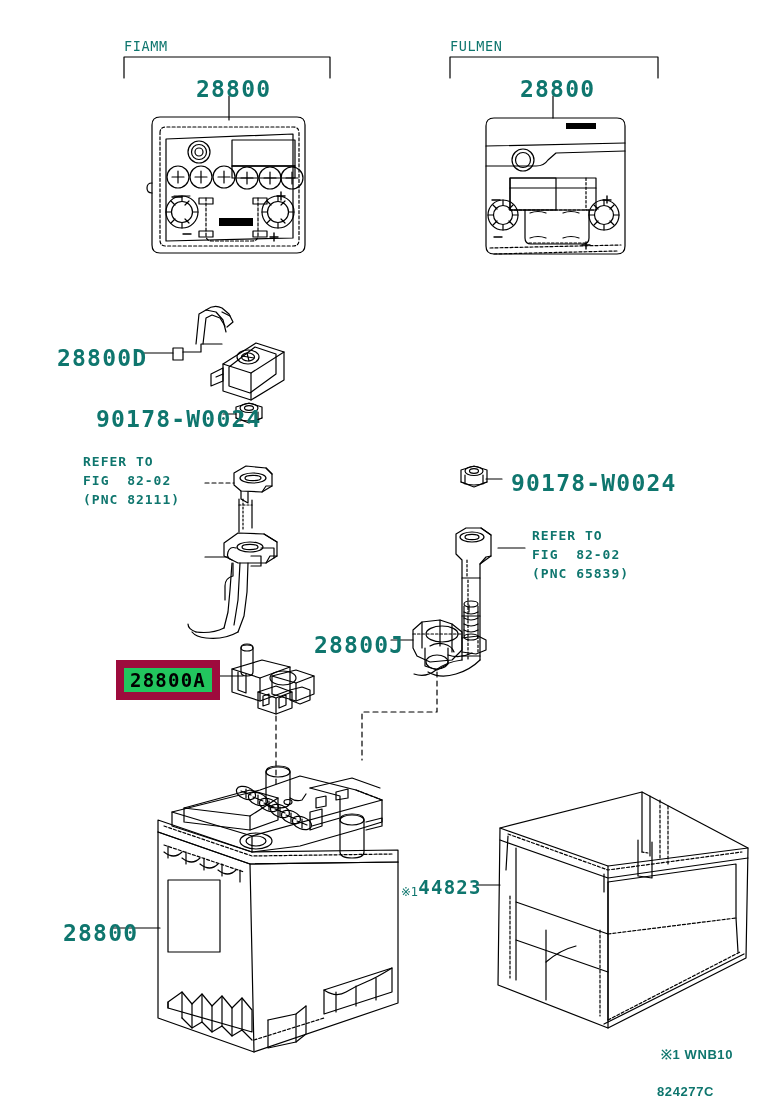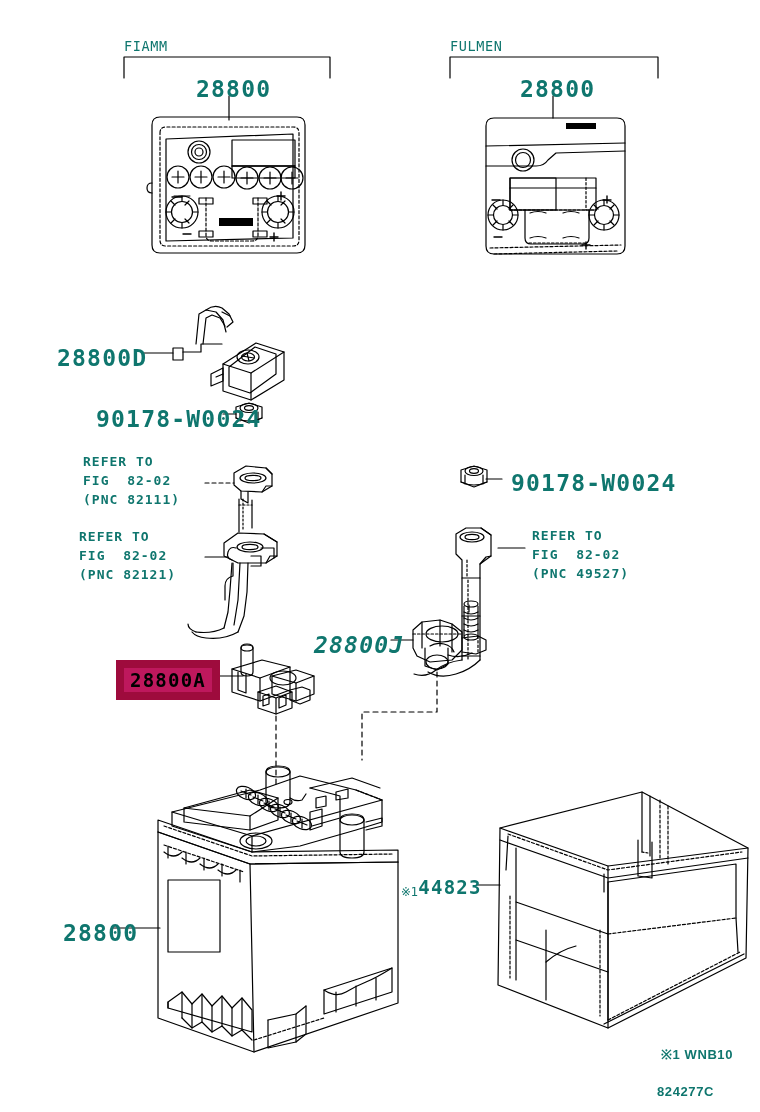--- a/index.html
+++ b/index.html
@@ -52,21 +52,21 @@
   }
   .lbl-foot {
     font-family: "Liberation Sans", sans-serif;
     font-size: 13px;
     font-weight: bold;
     letter-spacing: 0.6px;
   }
   .hl-box {
     position: absolute;
     box-sizing: border-box;
-    background: #be185d;
+    background: #22c55e;
   }
   .hl-box .hl-text {
     position: absolute;
     left: 0; right: 0; top: 50%;
     transform: translateY(-50%);
     text-align: center;
     font-size: 19px;
     font-weight: bold;
     letter-spacing: 1.2px;
     font-family: "DejaVu Sans Mono", "Liberation Mono", monospace;
@@ -462,31 +462,28 @@
   <div class="lbl lbl-pn" style="left:520px; top:74px;">28800</div>
 
   <div class="lbl lbl-pn" style="left:57px; top:343px;">28800D</div>
 
   <div class="lbl lbl-pn" style="left:96px; top:404px;">90178-W0024</div>
 
   <div class="lbl lbl-refer" style="left:83px; top:452px;"><span>REFER TO</span>
 <span>FIG  82-02</span>
 <span>(PNC 82111)</span></div>
 
-  <div class="lbl lbl-refer" style="left:79px; top:527px;"><span>REFER TO</span>
-<span>FIG  82-02</span>
-<span>(PNC 82121)</span></div>
 
   <div class="lbl lbl-pn" style="left:511px; top:468px;">90178-W0024</div>
 
   <div class="lbl lbl-refer" style="left:532px; top:526px;"><span>REFER TO</span>
 <span>FIG  82-02</span>
-<span>(PNC 49527)</span></div>
-
-  <div class="lbl lbl-pn" style="left:314px; top:630px;font-style:italic;">28800J</div>
+<span>(PNC 65839)</span></div>
+
+  <div class="lbl lbl-pn" style="left:314px; top:630px;">28800J</div>
 
   <div class="lbl lbl-pn" style="left:63px; top:918px;">28800</div>
 
   <div class="lbl" style="left:401px; top:875px; font-size:19px; letter-spacing:1.2px;"><span class="mark sub">※1</span><span>44823</span></div>
 
   <div class="lbl lbl-foot" style="left:661px; top:1046px;">※1 WNB10</div>
 
   <div class="lbl lbl-foot" style="left:657px; top:1083px;text-align:center;">824277C</div>
 
 </div>

